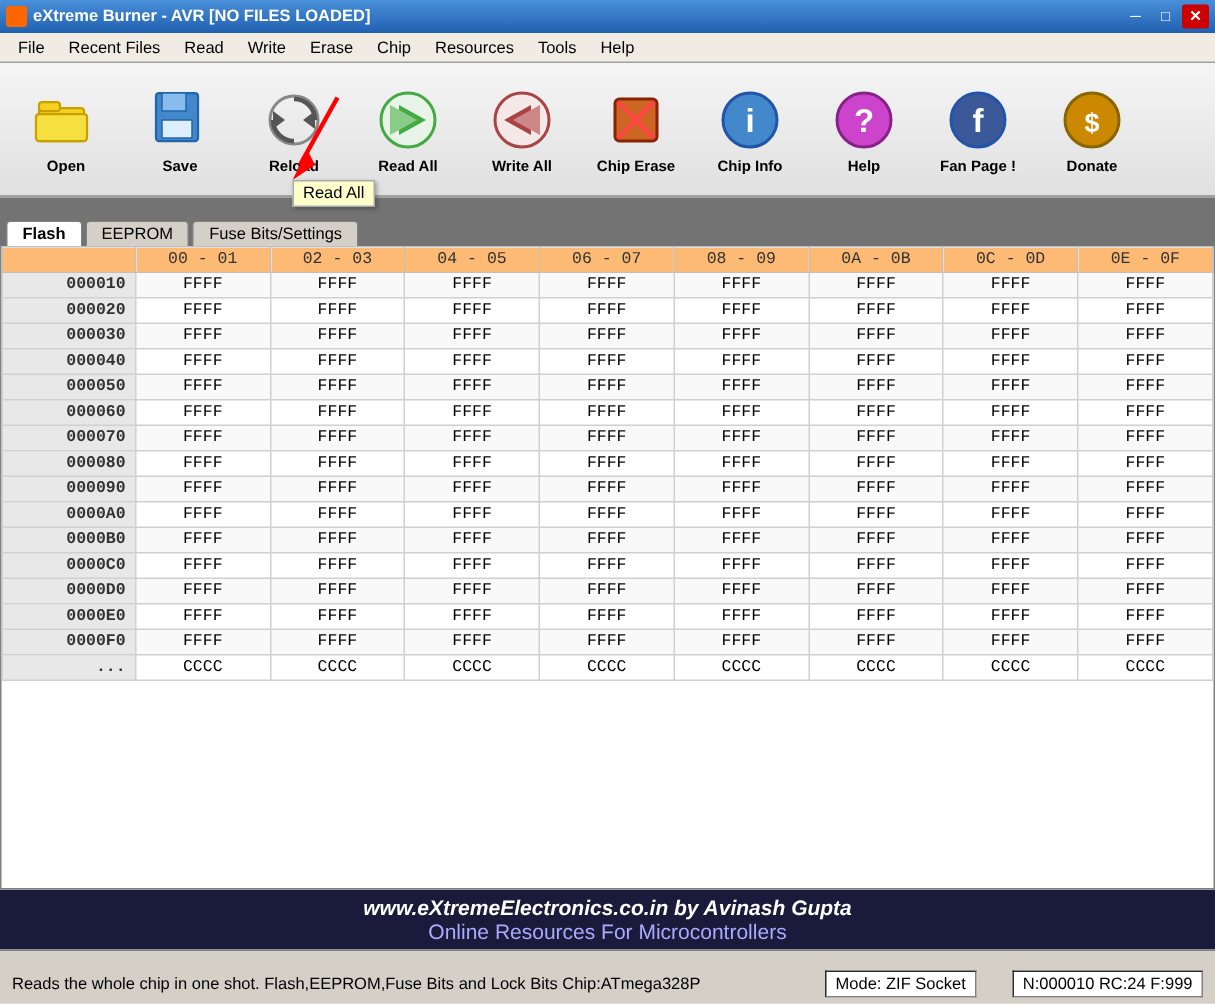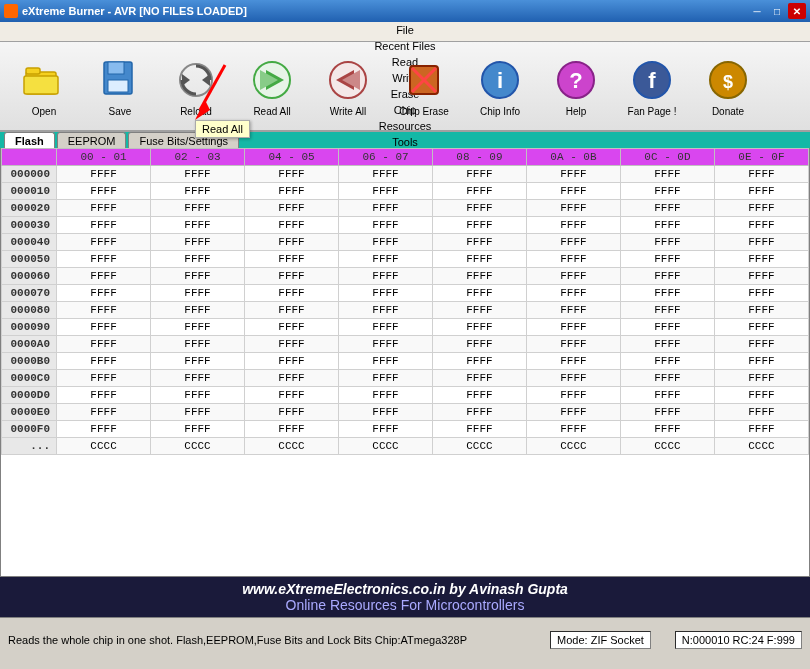--- a/index.html
+++ b/index.html
@@ -51,21 +51,20 @@
     .title-btn.close { background: #cc0000; }
 
     
     #menu-bar {
       background: #f0ece4;
       height: 20px;
       display: flex;
       align-items: center;
       padding: 0 4px;
       border-bottom: 1px solid #a0a0a0;
-      flex-direction: column;
     }
     .menu-item {
       padding: 2px 8px;
       cursor: pointer;
       font-size: 11px;
     }
 
     
     #toolbar {
       background: linear-gradient(to bottom, #f5f5f5 0%, #e0e0e0 100%);
@@ -91,43 +90,43 @@
     }
     .toolbar-btn .icon {
       width: 48px;
       height: 48px;
       display: flex;
       align-items: center;
       justify-content: center;
     }
     .toolbar-btn .label {
       font-size: 10px;
-      font-weight: normal;
+      font-weight: bold;
       text-align: center;
       color: #000;
     }
     
     #read-all-tooltip {
       position: absolute;
       top: 120px;
       left: 195px;
       background: #ffffcc;
       border: 1px solid #aaa;
       padding: 2px 6px;
       font-size: 11px;
       z-index: 100;
       box-shadow: 1px 1px 3px rgba(0,0,0,0.3);
     }
 
     
     #tab-bar {
-      background: #14b8a6;
-      height: 16px;
-      display: flex;
-      align-items: flex-start;
+      background: #737373;
+      height: 32px;
+      display: flex;
+      align-items: flex-end;
       padding: 0 4px;
     }
     .tab {
       padding: 2px 10px;
       background: #d4d0c8;
       border: 1px solid #808080;
       border-bottom: none;
       cursor: pointer;
       font-size: 11px;
       margin-right: 2px;
@@ -155,23 +154,23 @@
       overflow-y: auto;
       overflow-x: hidden;
     }
     table {
       width: 100%;
       border-collapse: collapse;
       font-family: 'Courier New', monospace;
       font-size: 11px;
     }
     th {
-      background: #d946ef;
+      background: #fdba74;
       border: 1px solid #c0c0c0;
-      padding: 2px 23px;
+      padding: 2px 4px;
       text-align: center;
       font-weight: normal;
       position: sticky;
       top: 0;
       z-index: 1;
       color: #333;
     }
     td {
       border: 1px solid #d0d0d0;
       padding: 2px 8px;
@@ -386,31 +385,20 @@
             <th>02 - 03</th>
             <th>04 - 05</th>
             <th>06 - 07</th>
             <th>08 - 09</th>
             <th>0A - 0B</th>
             <th>0C - 0D</th>
             <th>0E - 0F</th>
           </tr>
         </thead>
       <tbody id="grid-body">
-      <tr>
-            <td>000000</td>
-            <td>FFFF</td>
-            <td>FFFF</td>
-            <td>FFFF</td>
-            <td>FFFF</td>
-            <td>FFFF</td>
-            <td>FFFF</td>
-            <td>FFFF</td>
-            <td>FFFF</td>
-          </tr>
           <tr>
             <td>000010</td>
             <td>FFFF</td>
             <td>FFFF</td>
             <td>FFFF</td>
             <td>FFFF</td>
             <td>FFFF</td>
             <td>FFFF</td>
             <td>FFFF</td>
             <td>FFFF</td>

